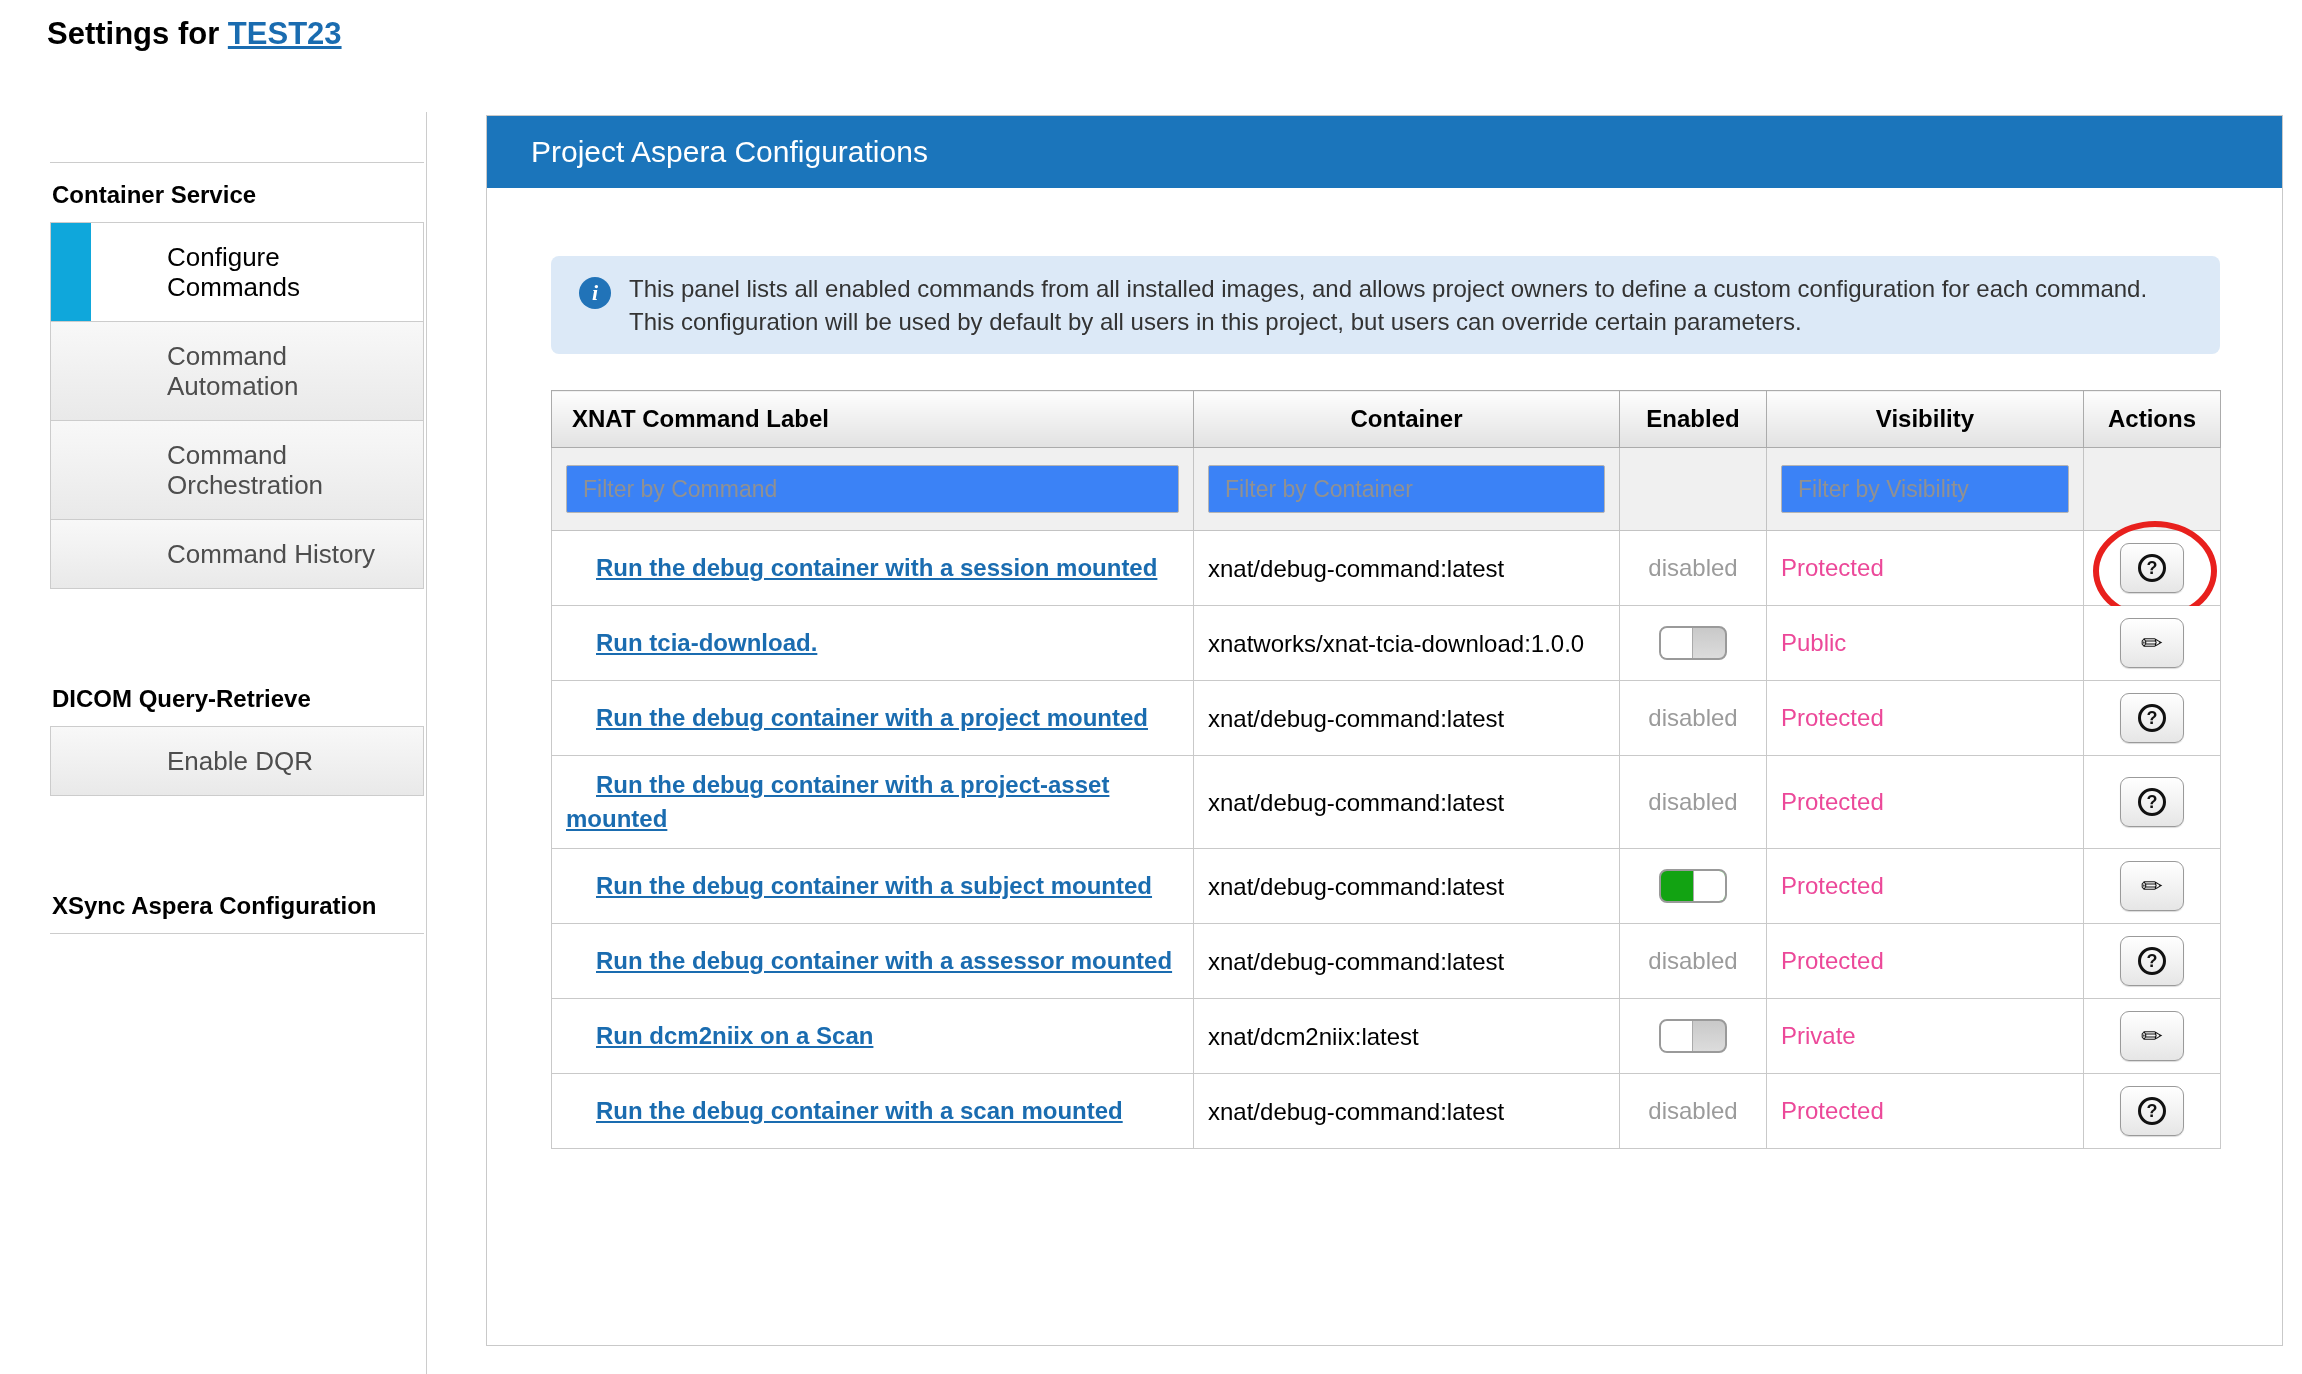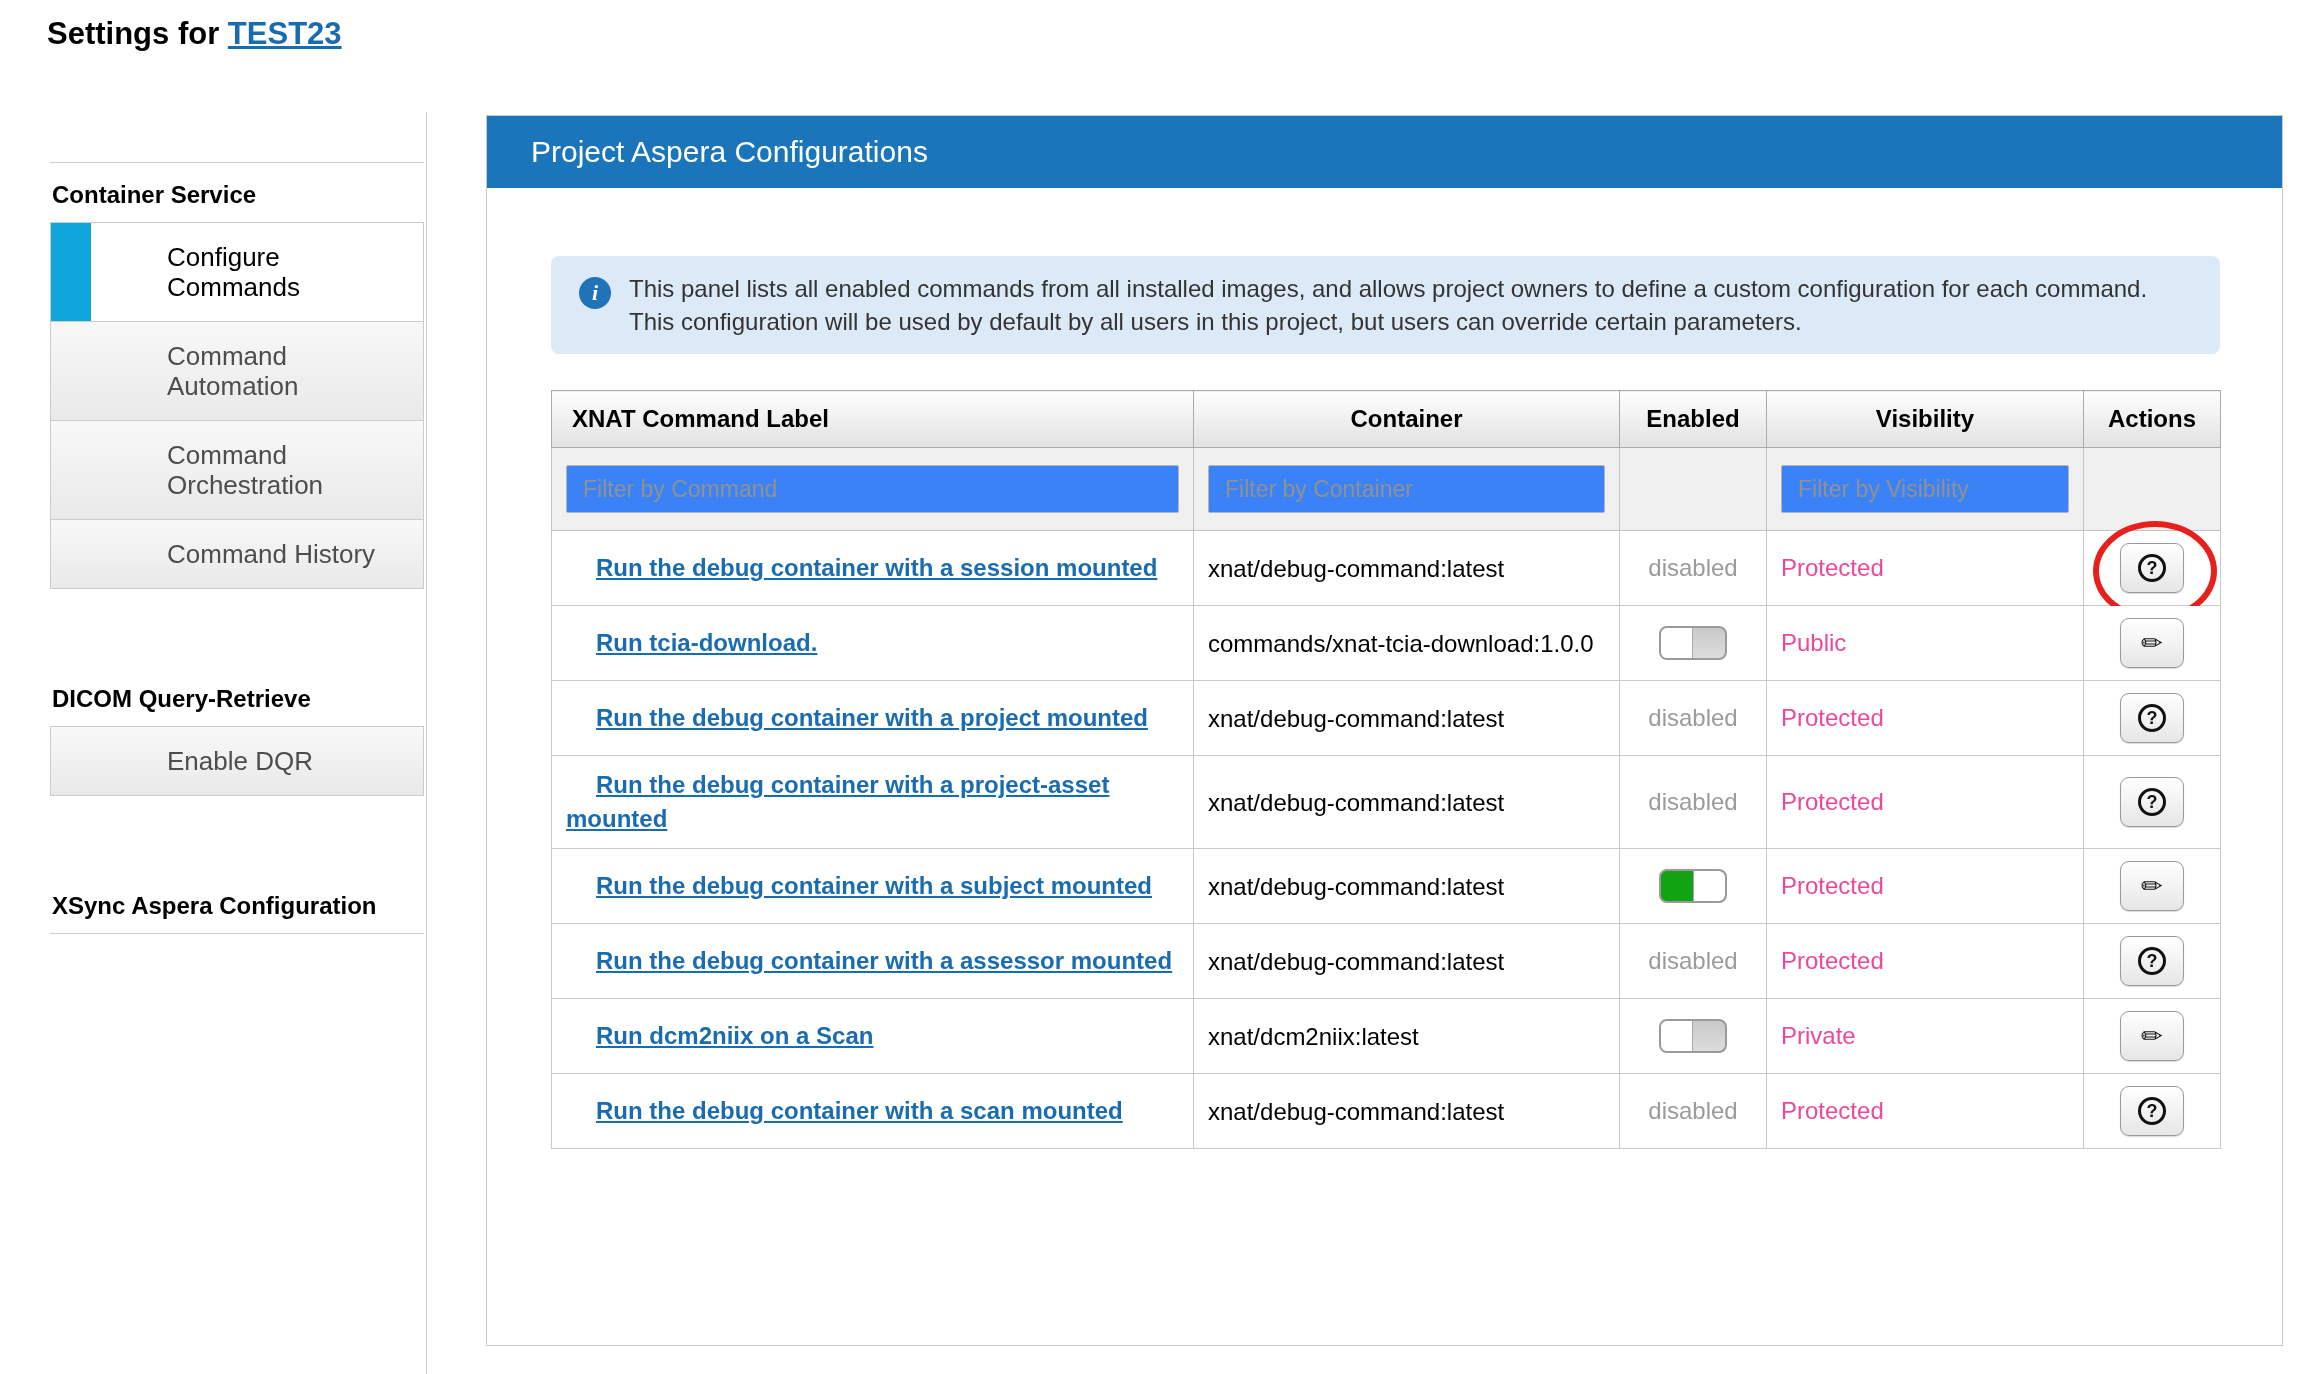--- a/index.html
+++ b/index.html
@@ -244,21 +244,21 @@
         <td class="cell-visibility">Protected</td>
         <td class="cell-actions">
           <button class="action-btn">
               <span class="q-icon">?</span>
             </button>
           <span class="red-circle"></span>
         </td>
       </tr>
       <tr>
         <td class="cell-label"><a>Run tcia-download.</a></td>
-        <td class="cell-container">commands/xnat-tcia-download:1.0.0</td>
+        <td class="cell-container">xnatworks/xnat-tcia-download:1.0.0</td>
         <td class="cell-enabled"><span class="toggle off"><span class="knob"></span></span></td>
         <td class="cell-visibility">Public</td>
         <td class="cell-actions"><button class="action-btn">
               <span class="pencil-icon">✏</span>
             </button></td>
       </tr>
       <tr>
         <td class="cell-label"><a>Run the debug container with a project mounted</a></td>
         <td class="cell-container">xnat/debug-command:latest</td>
         <td class="cell-enabled"><span class="disabled-text">disabled</span></td>

